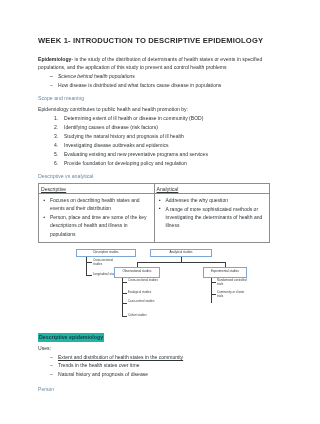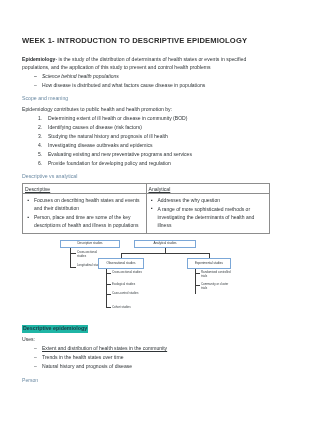--- a/index.html
+++ b/index.html
@@ -15,21 +15,21 @@
     color: #231f20;
     -webkit-font-smoothing: antialiased;
   }
 
   .page {
     position: relative;
     width: 300px;
     height: 424px;
     background: #ffffff;
     box-sizing: border-box;
-    padding: 36px 30px 0 22px;
+    padding: 36px 30px 0 38px;
   }
 
   .doc-title {
     font-size: 7.6px;
     font-weight: 600;
     letter-spacing: 0.15px;
     color: #2b2b2b;
     margin: 0 0 9px 0;
     line-height: 1.3;
   }

